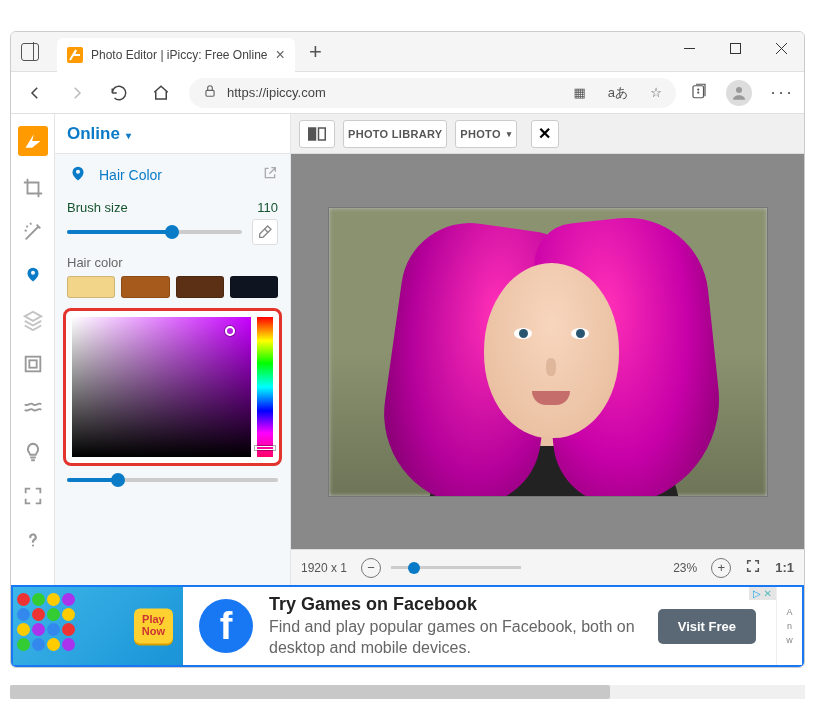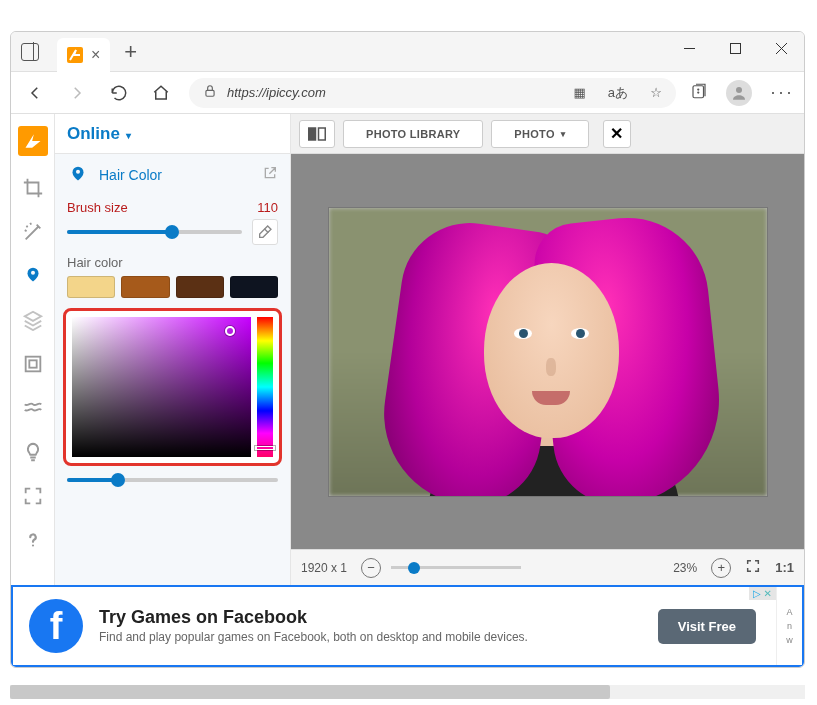--- a/index.html
+++ b/index.html
@@ -19,21 +19,21 @@
 .window-controls { position: absolute; right: 0; top: 0; display: flex; height: 32px; }
 .window-controls > div { width: 46px; display: flex; align-items: center; justify-content: center; cursor: pointer; }
 .wc-svg { stroke: #333; stroke-width: 1; fill: none; }
 
 .nav-bar { height: 42px; display: flex; align-items: center; padding: 0 10px; gap: 14px; border-bottom: 1px solid #e0e0e0; }
 .nav-btn { width: 28px; height: 28px; display: flex; align-items: center; justify-content: center; cursor: pointer; color: #444; }
 .nav-btn.disabled { color: #bbb; }
 .nav-btn svg { width: 18px; height: 18px; }
 .addr { flex: 1; height: 30px; background: #f5f5f5; border-radius: 15px; display: flex; align-items: center; padding: 0 14px; gap: 10px; }
 .addr-lock { color: #666; }
-.addr-url { font-size: 13px; color: #444; font-style: italic; }
+.addr-url { font-size: 13px; color: #444; }
 .addr-icons { display: flex; gap: 22px; margin-left: auto; align-items: center; color: #555; }
 .addr-icons > span { cursor: pointer; font-size: 13px; }
 .nav-right { display: flex; align-items: center; gap: 18px; color: #555; }
 .avatar-circle { width: 26px; height: 26px; border-radius: 50%; background: #ddd; display: flex; align-items: center; justify-content: center; }
 .avatar-circle svg { width: 18px; height: 18px; fill: #999; }
 .dots { font-size: 18px; letter-spacing: 2px; cursor: pointer; }
 
 .content { flex: 1; display: flex; overflow: hidden; }
 
 .icon-rail { width: 44px; background: #fff; border-right: 1px solid #e5e5e5; display: flex; flex-direction: column; align-items: center; padding-top: 12px; gap: 20px; }
@@ -45,40 +45,40 @@
 
 .panel { width: 236px; background: #f5f8fb; border-right: 1px solid #e5e5e5; display: flex; flex-direction: column; }
 .panel-header { height: 40px; display: flex; align-items: center; padding: 0 12px; color: #0a7bc7; font-weight: 700; font-size: 17px; gap: 6px; background: #fff; border-bottom: 1px solid #e5e5e5; }
 .panel-header .chev { font-size: 10px; margin-top: 3px; }
 .tool-title { display: flex; align-items: center; padding: 10px 12px; gap: 10px; }
 .tool-title-icon { width: 22px; height: 22px; }
 .tool-title-text { color: #0a7bc7; font-size: 14px; font-weight: 500; flex: 1; }
 .popout { color: #aaa; cursor: pointer; }
 
 .control-row { padding: 4px 12px; }
-.control-label-row { display: flex; justify-content: space-between; font-size: 13px; color: #b91c1c; margin-bottom: 4px; }
+.control-label-row { display: flex; justify-content: space-between; font-size: 13px; color: #14532d; margin-bottom: 4px; }
 .slider-row { display: flex; align-items: center; gap: 10px; }
 .slider { flex: 1; height: 4px; background: #ccc; border-radius: 2px; position: relative; cursor: pointer; }
 .slider-fill { position: absolute; left: 0; top: 0; bottom: 0; background: #0a7bc7; border-radius: 2px; }
 .slider-thumb { position: absolute; top: 50%; width: 14px; height: 14px; background: #0a7bc7; border-radius: 50%; transform: translate(-50%, -50%); }
 .eraser-btn { width: 26px; height: 26px; background: #fff; border: 1px solid #ddd; border-radius: 3px; display: flex; align-items: center; justify-content: center; cursor: pointer; }
 
 .section-label { font-size: 13px; color: #666; padding: 6px 12px 2px; }
 .swatches { display: flex; gap: 6px; padding: 4px 12px 8px; }
 .swatch { flex: 1; height: 22px; border-radius: 3px; border: 1px solid rgba(0,0,0,.15); cursor: pointer; }
 
 .picker-wrap { margin: 2px 8px 8px; border: 3px solid #e2342c; border-radius: 8px; padding: 6px; display: flex; gap: 6px; background: #fff; }
 .sv-box { flex: 1; height: 140px; position: relative; cursor: crosshair; background: linear-gradient(to bottom, rgba(0,0,0,0), #000), linear-gradient(to right, #fff, #c700ff); }
 .sv-cursor { position: absolute; width: 10px; height: 10px; border: 2px solid #fff; border-radius: 50%; transform: translate(-50%, -50%); box-shadow: 0 0 0 1px rgba(0,0,0,.3); }
 .hue-bar { width: 16px; height: 140px; cursor: pointer; background: linear-gradient(to bottom, #f00 0%, #ff0 17%, #0f0 33%, #0ff 50%, #00f 67%, #f0f 83%, #ff0066 100%); position: relative; }
 .hue-cursor { position: absolute; left: -2px; right: -2px; height: 4px; border: 1px solid #fff; box-shadow: 0 0 0 1px rgba(0,0,0,.3); }
 
 .canvas-area { flex: 1; background: #898989; display: flex; flex-direction: column; position: relative; }
 .canvas-toolbar { height: 40px; background: #f0f0f0; border-bottom: 1px solid #ddd; display: flex; align-items: center; padding: 0 8px; gap: 8px; }
-.tb-btn { height: 28px; background: #fff; border: 1px solid #ccc; border-radius: 3px; display: flex; align-items: center; padding: 0 22px; font-size: 11px; font-weight: 700; color: #555; cursor: pointer; gap: 6px; letter-spacing: 0.3px; }
+.tb-btn { height: 28px; background: #fff; border: 1px solid #ccc; border-radius: 3px; display: flex; align-items: center; padding: 0 4px; font-size: 11px; font-weight: 700; color: #555; cursor: pointer; gap: 6px; letter-spacing: 0.3px; }
 .tb-btn.icon-only { padding: 0 8px; }
 .tb-group { display: flex; align-items: center; gap: 10px; margin-left: auto; color: #888; }
 .tb-divider { width: 1px; height: 24px; background: #ccc; }
 .tb-signin { font-size: 11px; color: #666; display: flex; align-items: center; gap: 4px; cursor: pointer; }
 .tb-close { width: 28px; height: 28px; background: #fff; border: 1px solid #ccc; border-radius: 3px; display: flex; align-items: center; justify-content: center; cursor: pointer; font-size: 16px; font-weight: bold; margin-left: 6px; }
 
 .viewport { flex: 1; display: flex; align-items: center; justify-content: center; padding: 20px; }
 .photo { width: 440px; height: 290px; background: #bbb; position: relative; overflow: hidden; border: 1px solid #777; }
 .photo-bg { position: absolute; inset: 0; background: linear-gradient(to bottom, #8a9270 0%, #8a9270 50%, #6e7558 100%); filter: blur(2px); }
 .hair-left { position: absolute; left: 62px; top: 16px; width: 160px; height: 280px; border-radius: 90px 40px 90px 120px; background: radial-gradient(ellipse at 60% 30%, #ff2fb7, #b4009a 60%, #6a005b); transform: rotate(8deg); }
@@ -102,21 +102,21 @@
 .ratio-btn { font-weight: 600; cursor: pointer; font-size: 13px; }
 
 .ad-strip { height: 82px; border: 2px solid #1877f2; display: flex; align-items: center; background: #fff; position: relative; overflow: hidden; }
 .ad-game { width: 170px; height: 100%; background: linear-gradient(135deg, #3db6e8, #1a93d8); position: relative; display: flex; align-items: center; }
 .bubbles { position: absolute; left: 4px; top: 6px; display: grid; grid-template-columns: repeat(4, 13px); gap: 2px; }
 .bubble { width: 13px; height: 13px; border-radius: 50%; }
 .play-badge { position: absolute; right: 10px; top: 50%; transform: translateY(-50%); background: #ffd130; color: #c33; font-weight: 800; font-size: 11px; padding: 6px 8px; border-radius: 6px; text-align: center; line-height: 1.05; box-shadow: 0 2px 0 #d6a000; }
 .fb-logo { width: 54px; height: 54px; background: #1877f2; border-radius: 50%; margin: 0 16px; display: flex; align-items: center; justify-content: center; color: #fff; font-size: 38px; font-weight: 800; font-family: Arial; }
 .ad-text { flex: 1; }
 .ad-title { font-size: 18px; font-weight: 700; color: #222; }
-.ad-sub { font-size: 12px; color: #666; line-height: 1.3; margin-top: 2px; }
+.ad-sub { font-size: 16px; color: #666; line-height: 1.3; margin-top: 2px; }
 .ad-cta { background: #5a6875; color: #fff; border: none; border-radius: 5px; padding: 10px 20px; font-size: 13px; font-weight: 600; cursor: pointer; margin: 0 20px; }
 .ad-side { width: 26px; height: 100%; background: #fff; border-left: 1px solid #eee; font-size: 9px; color: #888; display: flex; flex-direction: column; align-items: center; justify-content: center; gap: 4px; }
 .ad-badge { position: absolute; top: 0; right: 26px; background: rgba(0,0,0,.1); color: #1ba8e8; font-size: 10px; padding: 1px 4px; display: flex; gap: 3px; }
 
 .h-scroll { position: absolute; bottom: 6px; left: 10px; width: 795px; height: 14px; background: #f0f0f0; }
 .h-scroll-thumb { position: absolute; left: 0; top: 0; height: 14px; width: 600px; background: #c8c8c8; border-radius: 2px; }
 </style>
 </head>
 <body>
 
@@ -124,20 +124,21 @@
 
   <div class="titlebar">
     <div class="tabset-btn"></div>
     <div class="tab">
       <span class="tab-favicon">
         <svg viewBox="0 0 16 16">
             <rect width="16" height="16" fill="#ff9a00" rx="2"></rect>
             <path d="M3 13 L9 3 L7 8 L13 8" stroke="#fff" stroke-width="2" fill="none"></path>
           </svg>
       </span>
+      <span class="tab-title">Photo Editor | iPiccy: Free Online</span>
       <span class="tab-close">×</span>
     </div>
     <span class="new-tab">+</span>
     <div class="window-controls">
       <div>
           <svg class="wc-svg" width="11" height="11">
             <line x1="0" y1="5.5" x2="11" y2="5.5"></line>
           </svg>
         </div>
       <div>
@@ -366,20 +367,42 @@
         <div class="zoom-btn">+</div>
         <span class="fs-btn"><svg width="16" height="16" viewBox="0 0 24 24" fill="none" stroke="#555" stroke-width="2.2">
               <path d="M4 9V4h5M20 9V4h-5M4 15v5h5M20 15v5h-5"></path>
             </svg></span>
         <span class="ratio-btn">1:1</span>
       </div>
     </div>
   </div>
 
   <div class="ad-strip">
+    <div class="ad-game">
+      <div class="bubbles">
+        <div class="bubble" style="background:#e33"></div>
+          <div class="bubble" style="background:#3c3"></div>
+          <div class="bubble" style="background:#fc0"></div>
+          <div class="bubble" style="background:#a3e"></div>
+        <div class="bubble" style="background:#38e"></div>
+          <div class="bubble" style="background:#e33"></div>
+          <div class="bubble" style="background:#3c3"></div>
+          <div class="bubble" style="background:#fc0"></div>
+        <div class="bubble" style="background:#fc0"></div>
+          <div class="bubble" style="background:#a3e"></div>
+          <div class="bubble" style="background:#38e"></div>
+          <div class="bubble" style="background:#e33"></div>
+        <div class="bubble" style="background:#3c3"></div>
+          <div class="bubble" style="background:#38e"></div>
+          <div class="bubble" style="background:#fc0"></div>
+          <div class="bubble" style="background:#a3e"></div>
+      </div>
+      <div class="play-badge" style="white-space:pre-line">Play
+Now</div>
+    </div>
     <div class="fb-logo">f</div>
     <div class="ad-text">
       <div class="ad-title">Try Games on Facebook</div>
       <div class="ad-sub">Find and play popular games on Facebook, both on desktop and mobile devices.</div>
     </div>
     <button class="ad-cta">Visit Free</button>
     <div class="ad-side">
         <span>A</span>
         <span>n</span>
         <span>w</span>

